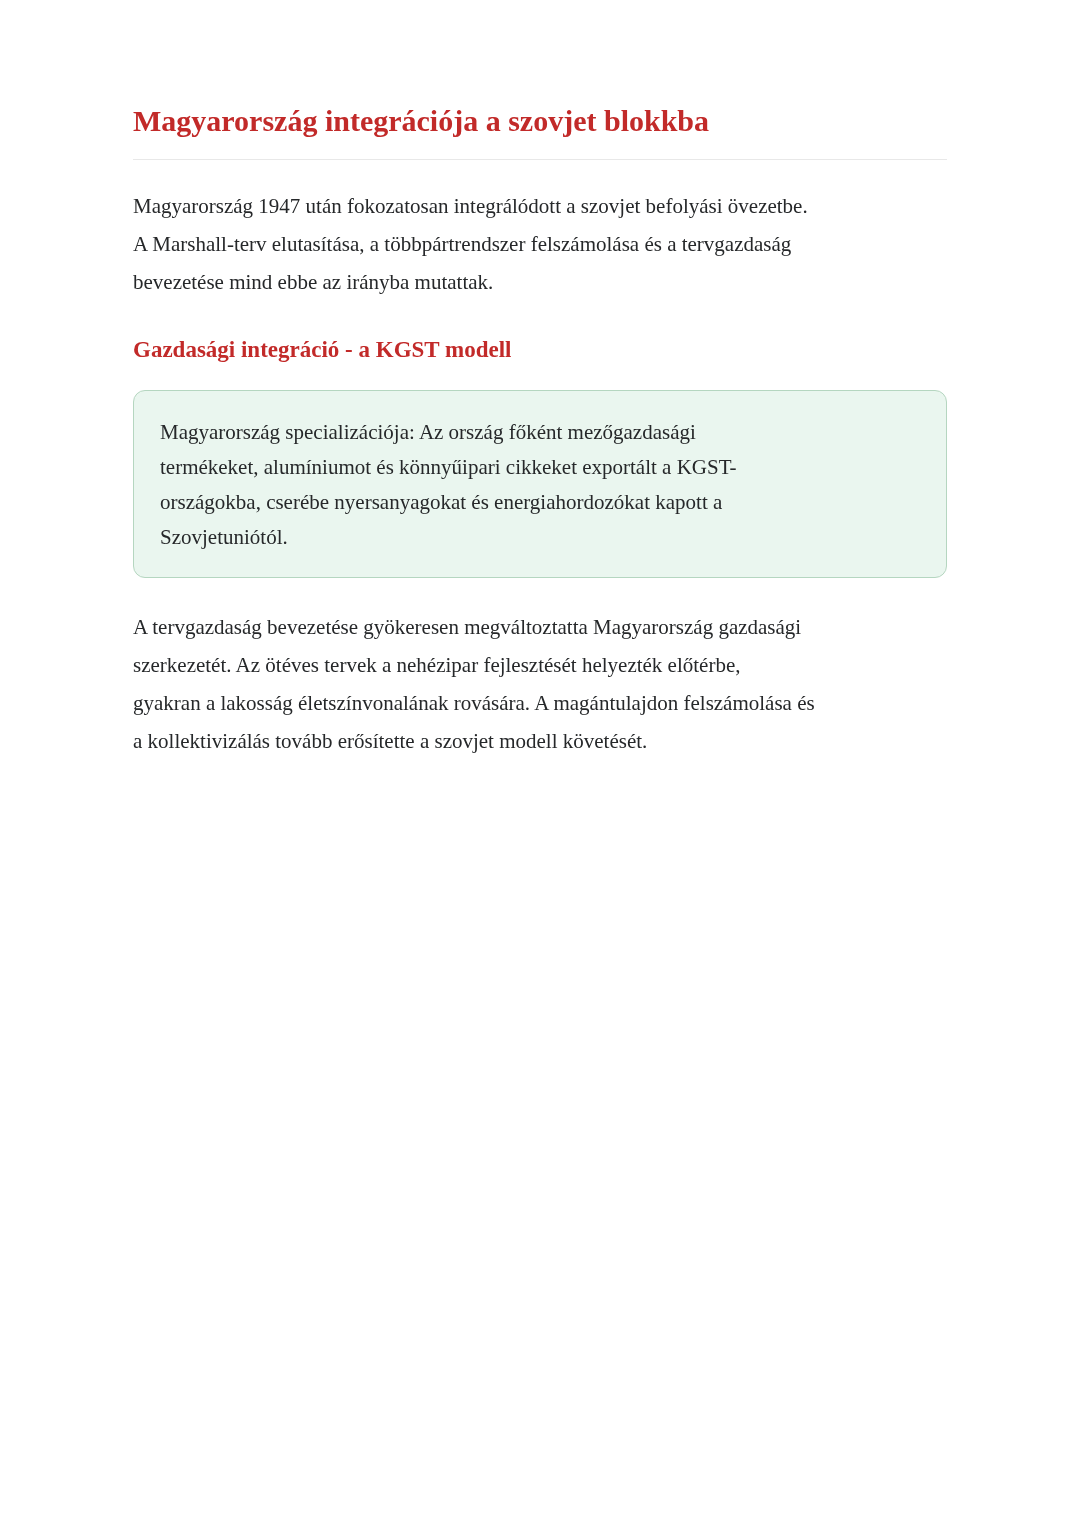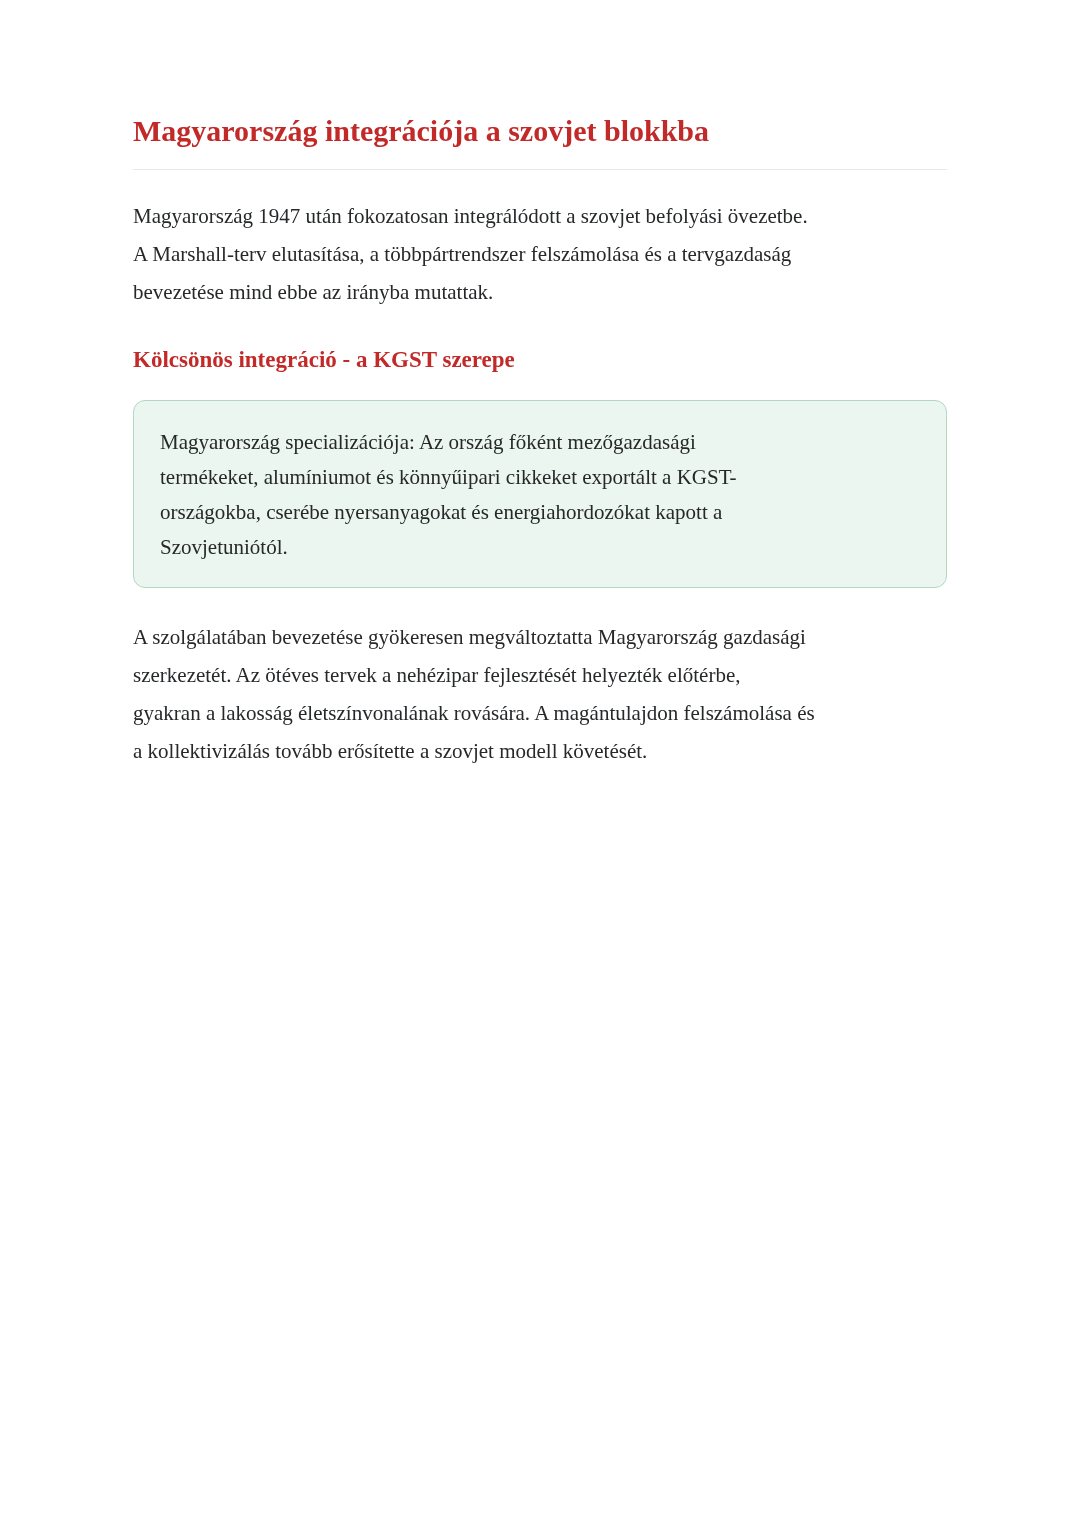--- a/index.html
+++ b/index.html
@@ -19,22 +19,22 @@
   }
   body {
     width: 1080px;
     min-height: 1527px;
     font-family: "Liberation Serif", "DejaVu Serif", serif;
     color: var(--text-color);
     -webkit-font-smoothing: antialiased;
   }
   .page {
     width: 814px;
-    margin: 0 auto;
-    padding-top: 112px;
+    margin: 16px auto;
+    padding-top: 86px;
   }
   .page-title {
     margin: 0 0 19px 0;
     font-size: 30px;
     line-height: 38px;
     font-weight: 700;
     color: var(--accent-red);
   }
   .divider {
     border: none;
@@ -77,28 +77,28 @@
 <main class="page">
 
   <h1 class="page-title">Magyarország integrációja a szovjet blokkba</h1>
 
   <hr class="divider">
 
   <p class="body-text">Magyarország 1947 után fokozatosan integrálódott a szovjet befolyási övezetbe.
 A Marshall-terv elutasítása, a többpártrendszer felszámolása és a tervgazdaság
 bevezetése mind ebbe az irányba mutattak.</p>
 
-  <h2 class="section-heading">Kölcsönös integráció - a KGST szerepe</h2>
+  <h2 class="section-heading">Gazdasági integráció - a KGST modell</h2>
 
 
   <aside class="callout">
     <p class="body-text">Magyarország specializációja: Az ország főként mezőgazdasági
 termékeket, alumíniumot és könnyűipari cikkeket exportált a KGST-
 országokba, cserébe nyersanyagokat és energiahordozókat kapott a
 Szovjetuniótól.</p>
   </aside>
 
-  <p class="body-text plan-paragraph">A szolgálatában bevezetése gyökeresen megváltoztatta Magyarország gazdasági
+  <p class="body-text plan-paragraph">A tervgazdaság bevezetése gyökeresen megváltoztatta Magyarország gazdasági
 szerkezetét. Az ötéves tervek a nehézipar fejlesztését helyezték előtérbe,
 gyakran a lakosság életszínvonalának rovására. A magántulajdon felszámolása és
 a kollektivizálás tovább erősítette a szovjet modell követését.</p>
 
 </main>
 
 </body></html>

